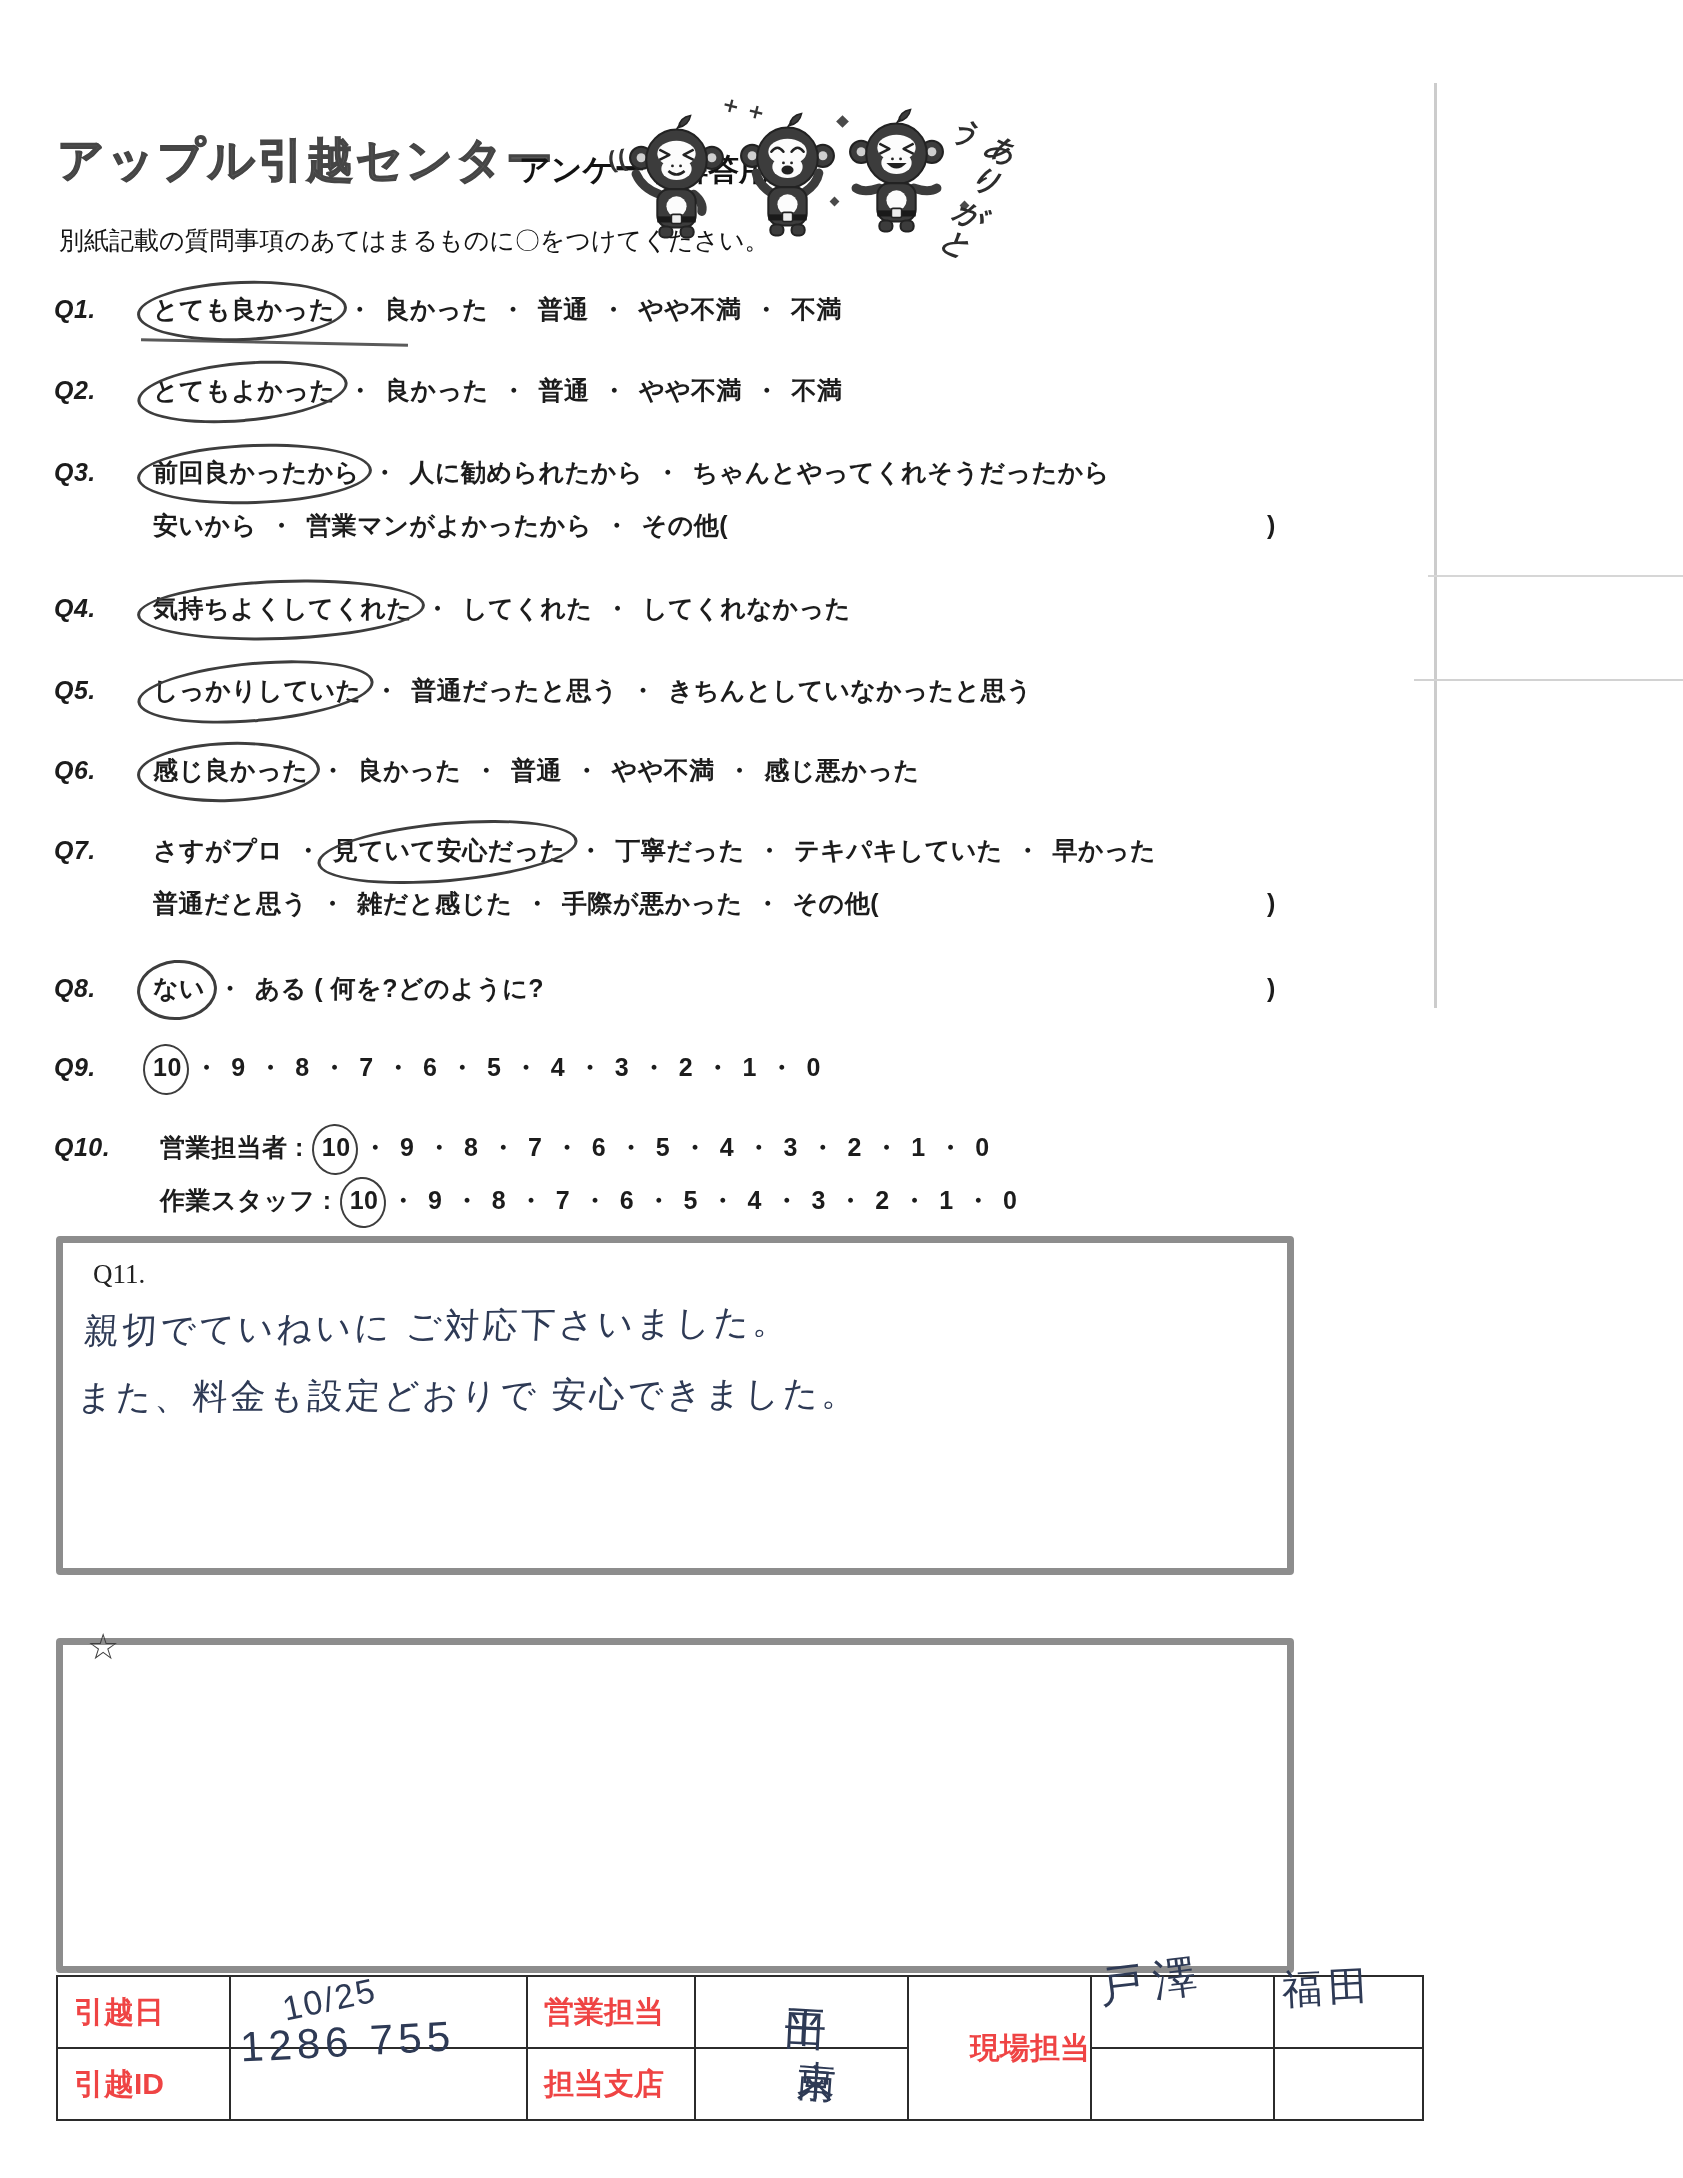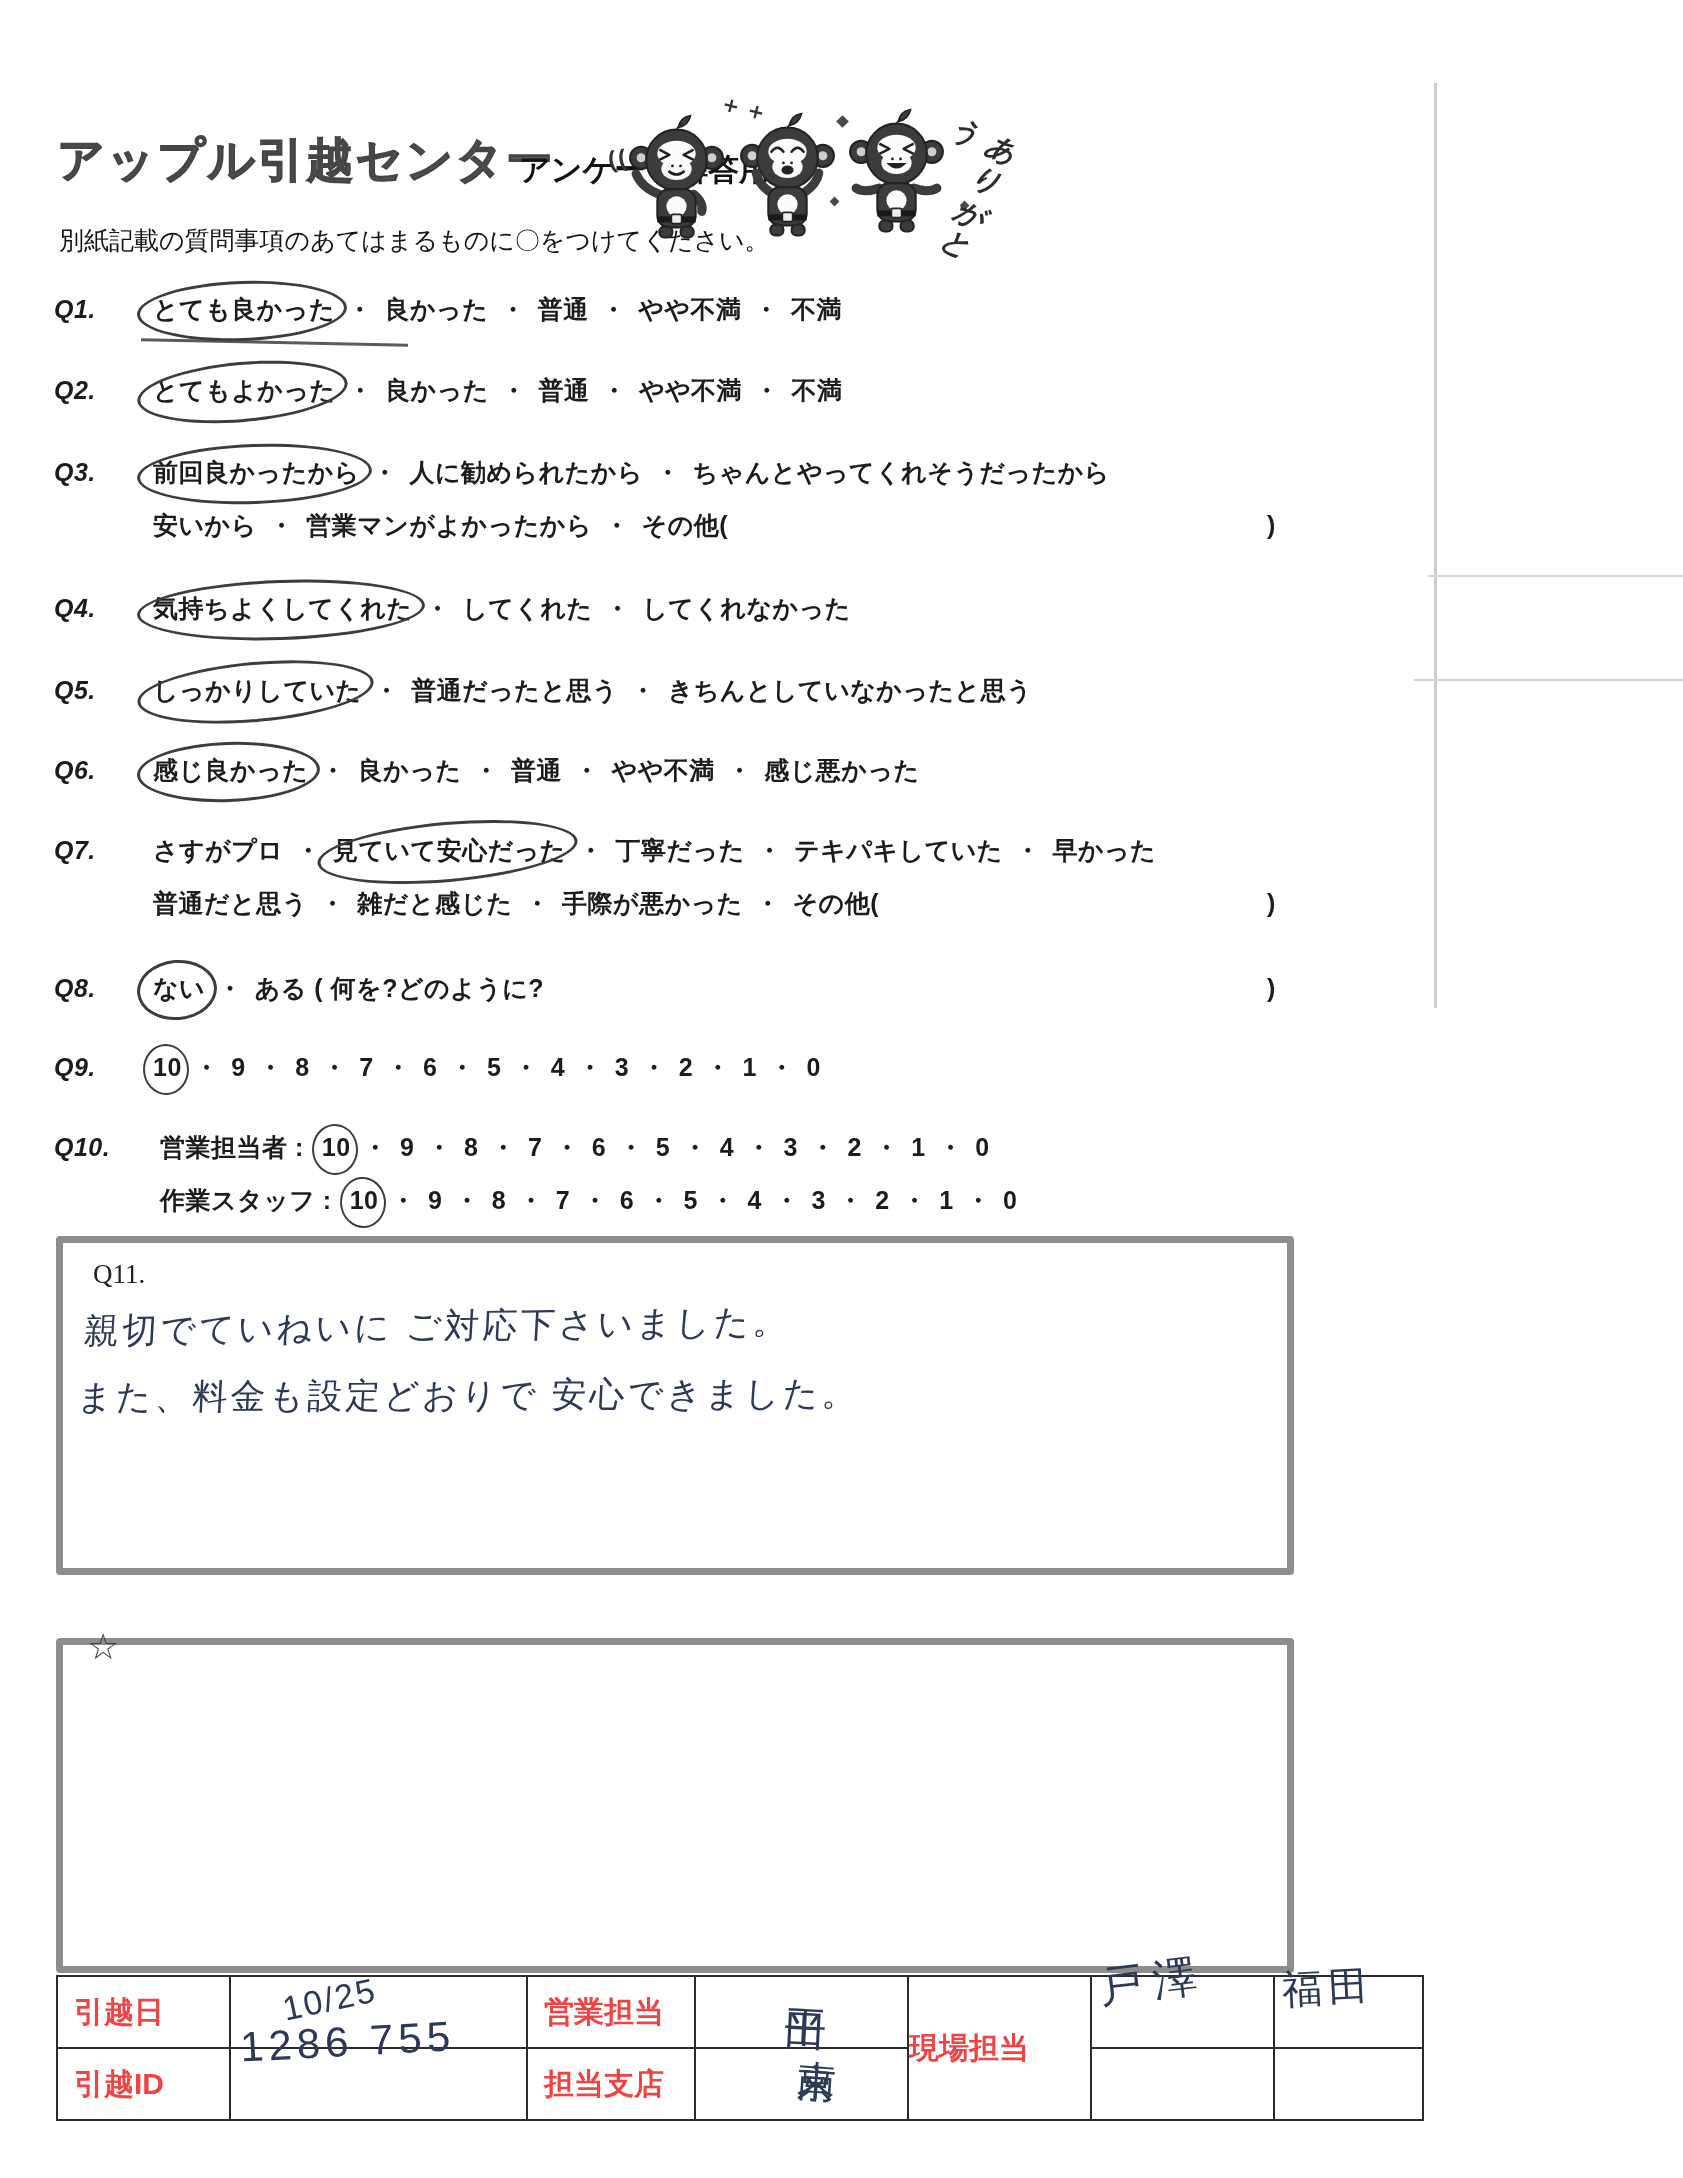--- a/index.html
+++ b/index.html
@@ -53,21 +53,21 @@
 
   .hw { position:absolute; color:#2e3a55; z-index:2; white-space:nowrap; }
   .hw-line { font-size:35px; letter-spacing:3px; font-weight:500; transform:rotate(-0.8deg) skewX(-4deg); }
   #hw1 { left:84px; top:1303px; }
   #hw2 { left:77px; top:1372px; transform:rotate(-0.3deg) skewX(-3deg); }
 
   
   #footer-table { position:absolute; left:56px; top:1975px; width:1366px; border-collapse:collapse; table-layout:fixed; }
   #footer-table td { border:2.5px solid #2b2b2b; height:72px; font-size:30px; font-weight:600;
                      color:#ef4444; padding:0 0 0 16px; background:transparent; }
-  #footer-table td.center { text-align:left; padding:0; }
+  #footer-table td.center { text-align:right; padding:0; }
   #hw-date   { left:282px;  top:1980px; font-size:34px; transform:rotate(-12deg); letter-spacing:2px; }
   #hw-id     { left:240px;  top:2018px; font-size:42px; transform:rotate(-3deg); letter-spacing:5px; }
   #hw-sales  { left:780px;  top:1976px; font-size:42px; writing-mode:vertical-rl; letter-spacing:4px; transform:rotate(3deg); }
   #hw-branch { left:794px;  top:2030px; font-size:38px; writing-mode:vertical-rl; letter-spacing:2px; transform:rotate(4deg); }
   #hw-site1  { left:1099px; top:1952px; font-size:44px; transform:rotate(-7deg); letter-spacing:10px; }
   #hw-site2  { left:1282px; top:1960px; font-size:40px; transform:rotate(-3deg); letter-spacing:6px; }
 
   
   .scan-v  { position:absolute; left:1434px; top:83px;  width:3px;  height:925px; background:#cccccc; }
   .scan-h1 { position:absolute; left:1428px; top:575px; width:255px; height:2px; background:#d6d6d6; }

